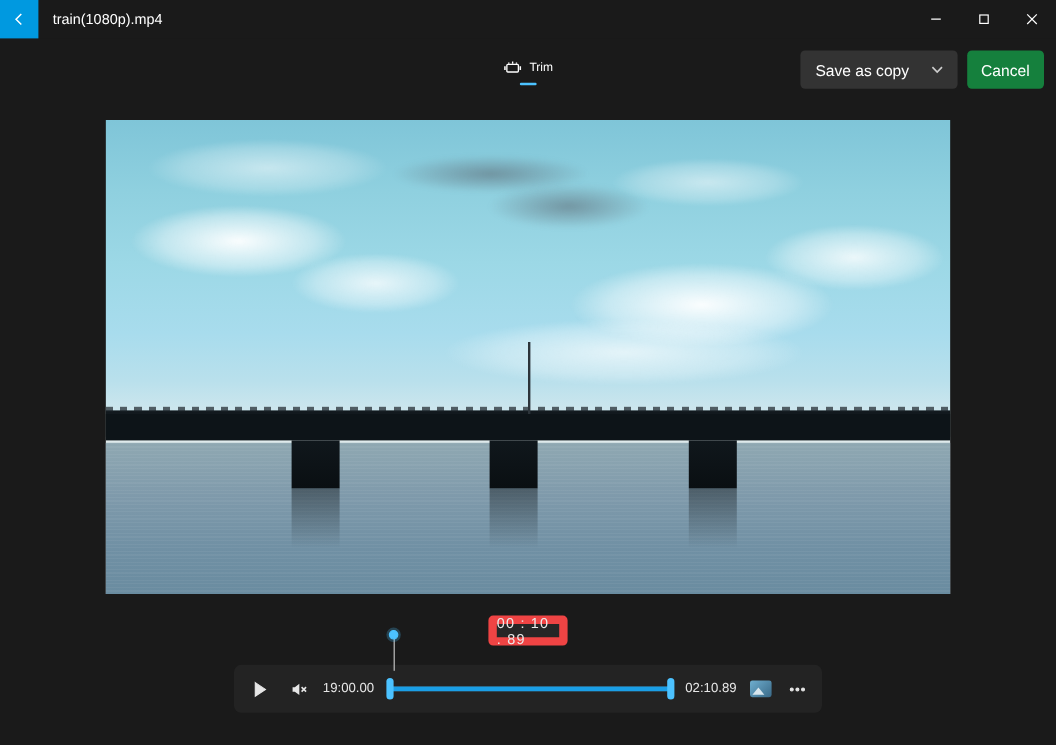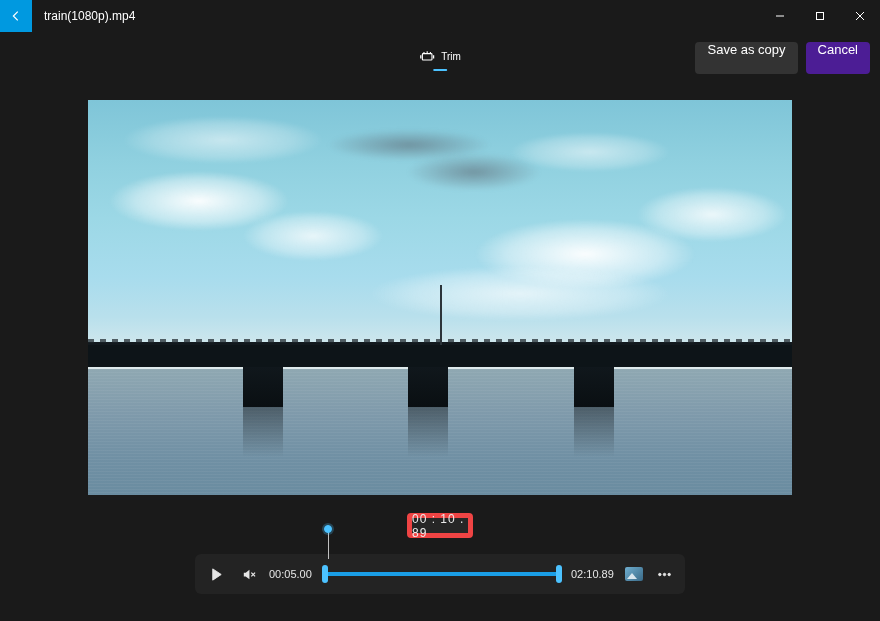--- a/index.html
+++ b/index.html
@@ -80,25 +80,24 @@
   }
   .btn {
     height: 32px;
     padding: 0 12px;
     border-radius: 4px;
     display: flex;
     align-items: center;
     font-size: 13px;
     cursor: pointer;
     gap: 18px;
-    flex-direction: column;
   }
   .btn.primary { background: #333; color: #fff; }
   .btn.primary svg { width: 10px; height: 10px; fill: #bbb; }
-  .btn.cancel { background: #4c1d95; color: #fff; }
+  .btn.cancel { background: #15803d; color: #fff; }
   
   .preview-wrap {
     padding: 16px 88px 10px 88px;
   }
   .preview {
     width: 704px;
     height: 395px;
     position: relative;
     overflow: hidden;
   }
@@ -169,21 +168,21 @@
   }
   .reflection.r1 { left:22%; }
   .reflection.r2 { left:45.5%; }
   .reflection.r3 { left:69%; }
   
   .duration-pill {
     width: 66px;
     height: 25px;
     margin: 8px auto 0 auto;
     background: #262626;
-    border: 5px solid #ef4444;
+    border: 7px solid #ef4444;
     border-radius: 4px;
     display:flex;
     align-items:center;
     justify-content:center;
     font-size: 12px;
     letter-spacing: 1px;
     color: #eaeaea;
   }
   
   .controlbar {
@@ -353,21 +352,21 @@
     <svg viewBox="0 0 16 16">
         <path d="M4 2 L13 8 L4 14 Z"></path>
       </svg>
   </div>
   <div class="ctrl-btn">
     <svg viewBox="0 0 16 16" fill="none" stroke-width="1.4">
       <path d="M3 6 H5 L9 3 V13 L5 10 H3 Z" fill="#e6e6e6" stroke="none"></path>
       <path d="M11 6 L15 10 M15 6 L11 10"></path>
     </svg>
   </div>
-  <div class="time-label">00:05.00</div>
+  <div class="time-label">19:00.00</div>
 
   <div class="track-wrap">
 
     <div class="playhead-line" style="left:2%;"></div>
     <div class="playhead-knob" style="left:calc(2% - 4px); top:-34px;"></div>
 
     <div class="track-bg"></div>
     <div class="track-sel"></div>
     <div class="trim-handle start"></div>
     <div class="trim-handle end"></div>

